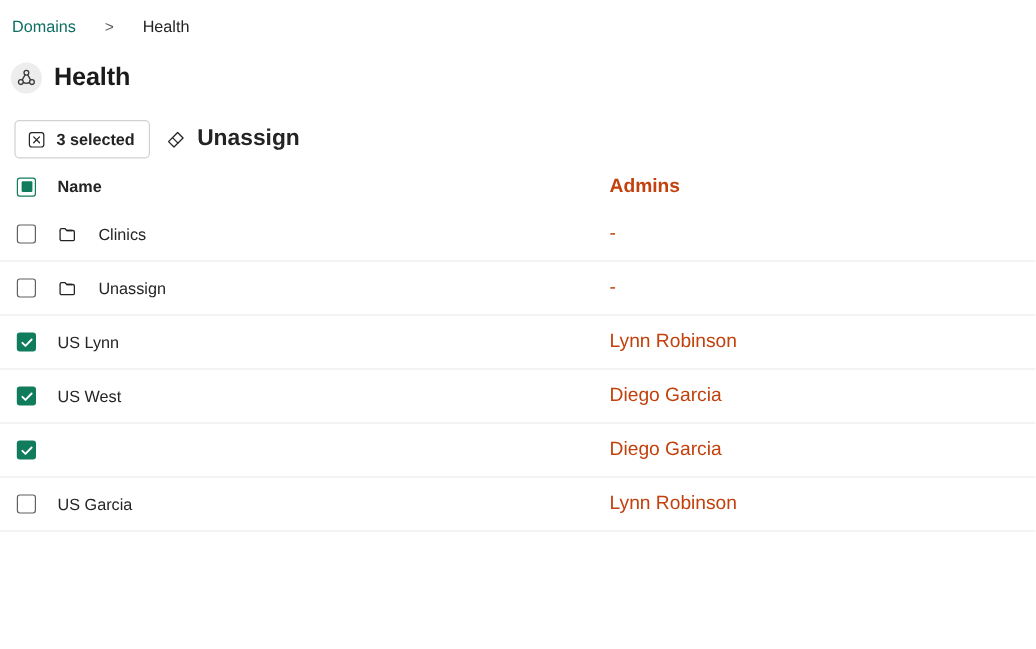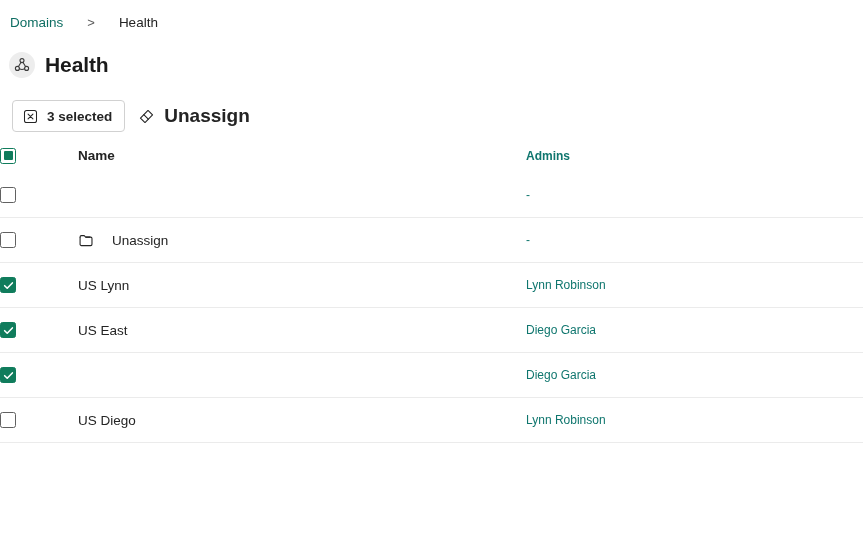--- a/index.html
+++ b/index.html
@@ -83,22 +83,22 @@
   .table {
     position: absolute;
     left: 0; top: 138px;
     width: 863px;
   }
   .row {
     position: relative;
     display: flex; align-items: center;
     height: 45px;
     border-bottom: 1px solid #ebebeb;
+    padding-left: 14px;
     padding-right: 14px;
-    gap: 44px;
   }
   .row.header {
     height: 35px;
     border-bottom: none;
   }
   .cell-check {
     width: 34px; flex: 0 0 34px;
     display: flex; align-items: center;
   }
   .cell-name {
@@ -109,23 +109,23 @@
     min-width: 0;
   }
   .row.header .cell-name { font-weight: 700; }
   .folder-slot {
     width: 34px; flex: 0 0 34px;
     display: flex; align-items: center;
   }
   .name-text { white-space: nowrap; }
   .cell-admins {
     position: absolute;
-    left: 526px;
-    font-size: 12px;
-    color: #0f766e;
+    left: 508px;
+    font-size: 16px;
+    color: #c2410c;
   }
   .row.header .cell-admins { font-weight: 700; }
 
   
   .cb {
     width: 16px; height: 16px;
     border: 1px solid #616161;
     border-radius: 2.5px;
     background: #fff;
     display: inline-flex; align-items: center; justify-content: center;
@@ -207,33 +207,42 @@
       <div class="cell-admins">
         <span>Admins</span>
       </div>
     </div>
 
     <div id="rows-container">
         <div class="row">
           <div class="cell-check">
             <span class="cb"></span>
           </div>
-          <div class="cell-admins">-</div>
-        </div>
-        <div class="row">
-          <div class="cell-check">
-            <span class="cb"></span>
-          </div>
           <div class="cell-name">
             <span class="folder-slot">
               <svg width="17" height="17" viewBox="0 0 18 18" aria-hidden="true">
                 <path d="M2.2 5.2 A1.4 1.4 0 0 1 3.6 3.8 H6.6 L8.1 5.4 H12.6" fill="none" stroke="#242424" stroke-width="1.15" stroke-linecap="round" stroke-linejoin="round"></path>
                 <path d="M2.2 5.2 V13 A1.4 1.4 0 0 0 3.6 14.4 H13.4 A1.4 1.4 0 0 0 14.8 13 V6.8 A1.4 1.4 0 0 0 13.4 5.4 H8.1" fill="none" stroke="#242424" stroke-width="1.15" stroke-linejoin="round"></path>
               </svg>
             </span>
+            <span class="name-text">Clinics</span>
+          </div>
+          <div class="cell-admins">-</div>
+        </div>
+        <div class="row">
+          <div class="cell-check">
+            <span class="cb"></span>
+          </div>
+          <div class="cell-name">
+            <span class="folder-slot">
+              <svg width="17" height="17" viewBox="0 0 18 18" aria-hidden="true">
+                <path d="M2.2 5.2 A1.4 1.4 0 0 1 3.6 3.8 H6.6 L8.1 5.4 H12.6" fill="none" stroke="#242424" stroke-width="1.15" stroke-linecap="round" stroke-linejoin="round"></path>
+                <path d="M2.2 5.2 V13 A1.4 1.4 0 0 0 3.6 14.4 H13.4 A1.4 1.4 0 0 0 14.8 13 V6.8 A1.4 1.4 0 0 0 13.4 5.4 H8.1" fill="none" stroke="#242424" stroke-width="1.15" stroke-linejoin="round"></path>
+              </svg>
+            </span>
             <span class="name-text">Unassign</span>
           </div>
           <div class="cell-admins">-</div>
         </div>
         <div class="row">
           <div class="cell-check">
             <span class="cb checked">
               <svg class="tick" width="11" height="11" viewBox="0 0 12 12" aria-hidden="true">
                 <path d="M1.8 6.2 L4.6 9 L10.2 3.2" fill="none" stroke="#ffffff" stroke-width="1.7" stroke-linecap="round" stroke-linejoin="round"></path>
               </svg>
@@ -246,39 +255,39 @@
         </div>
         <div class="row">
           <div class="cell-check">
             <span class="cb checked">
               <svg class="tick" width="11" height="11" viewBox="0 0 12 12" aria-hidden="true">
                 <path d="M1.8 6.2 L4.6 9 L10.2 3.2" fill="none" stroke="#ffffff" stroke-width="1.7" stroke-linecap="round" stroke-linejoin="round"></path>
               </svg>
             </span>
           </div>
           <div class="cell-name">
-            <span class="name-text">US East</span>
+            <span class="name-text">US West</span>
           </div>
           <div class="cell-admins">Diego Garcia</div>
         </div>
         <div class="row">
           <div class="cell-check">
             <span class="cb checked">
               <svg class="tick" width="11" height="11" viewBox="0 0 12 12" aria-hidden="true">
                 <path d="M1.8 6.2 L4.6 9 L10.2 3.2" fill="none" stroke="#ffffff" stroke-width="1.7" stroke-linecap="round" stroke-linejoin="round"></path>
               </svg>
             </span>
           </div>
           <div class="cell-admins">Diego Garcia</div>
         </div>
         <div class="row">
           <div class="cell-check">
             <span class="cb"></span>
           </div>
           <div class="cell-name">
-            <span class="name-text">US Diego</span>
+            <span class="name-text">US Garcia</span>
           </div>
           <div class="cell-admins">Lynn Robinson</div>
         </div>
       </div>
 
   </div>
 </div>
 
 </body></html>

